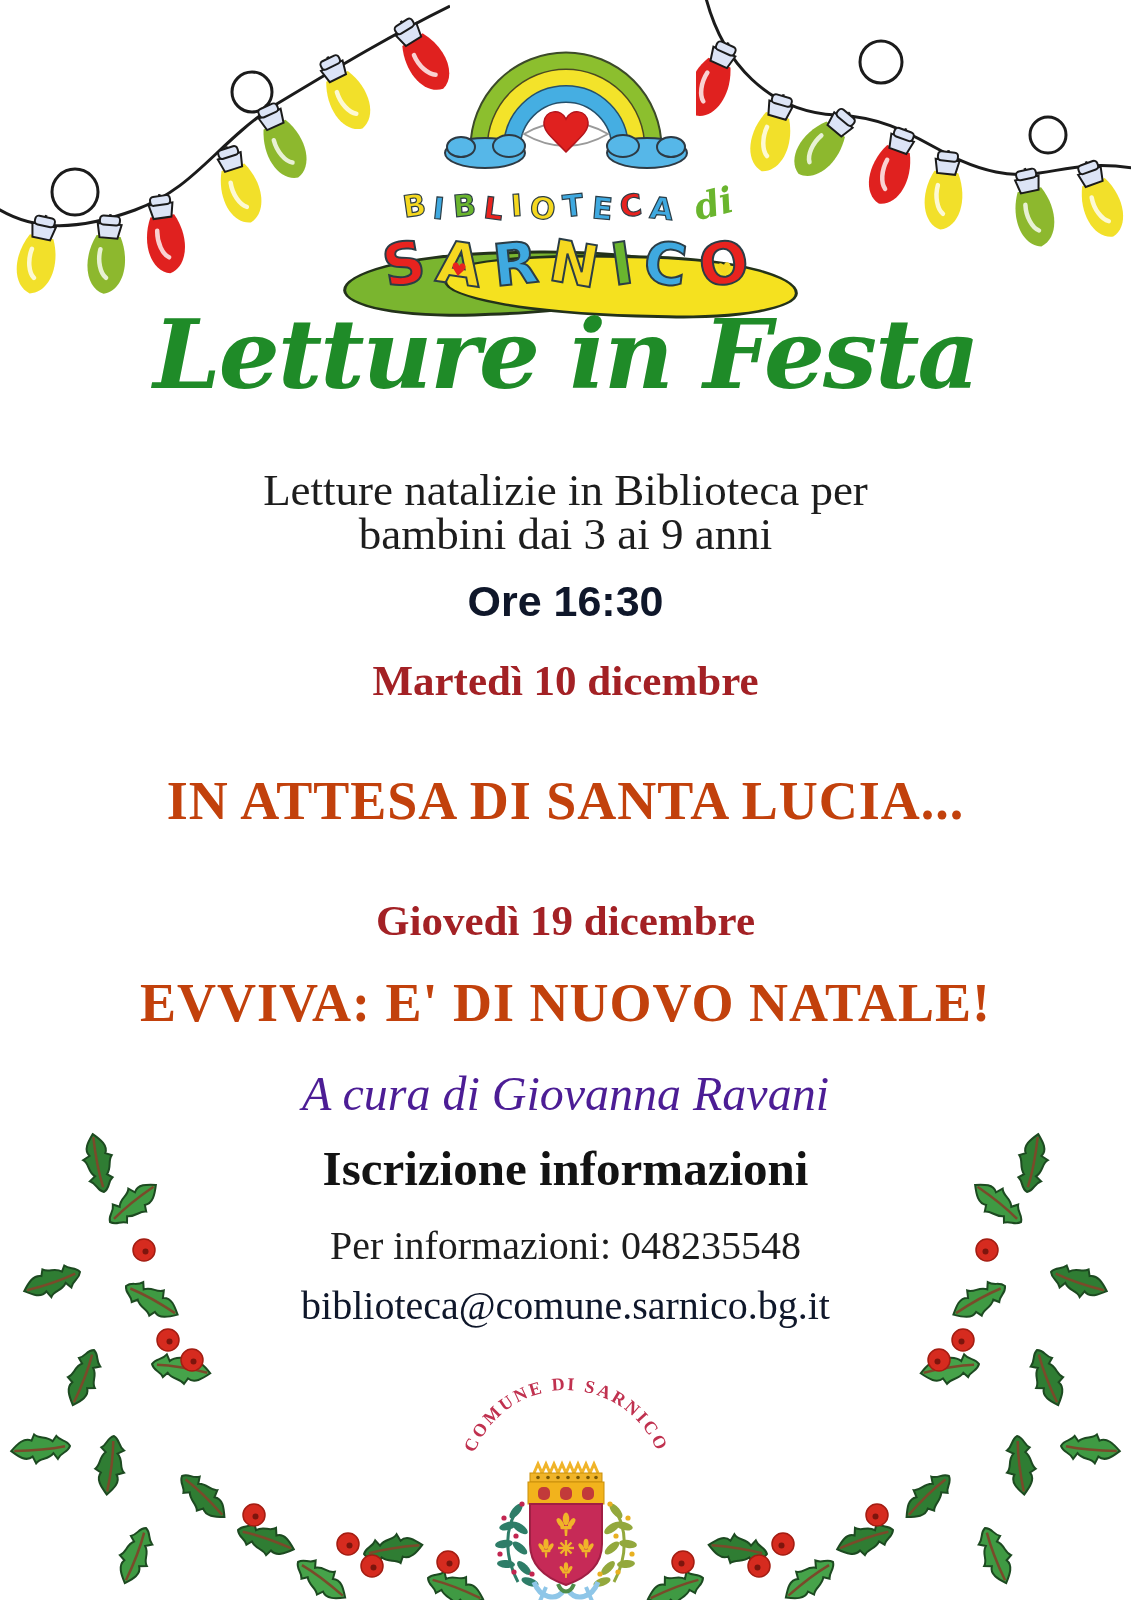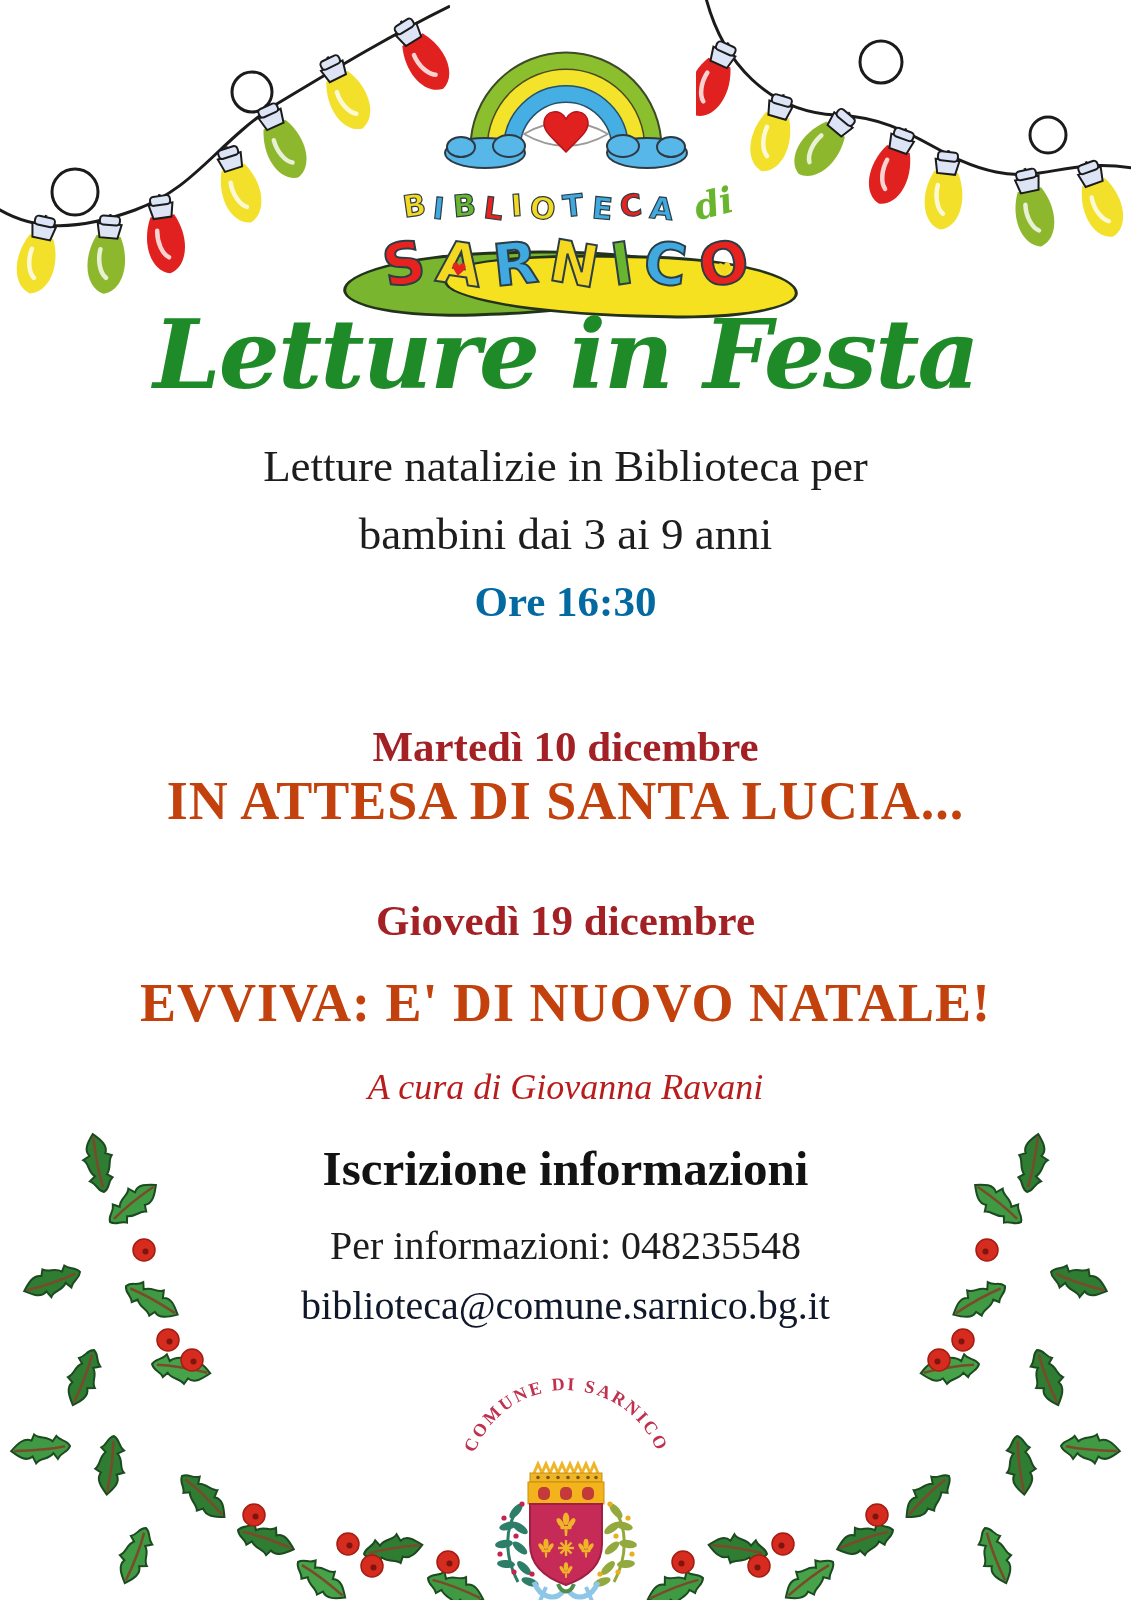--- a/index.html
+++ b/index.html
@@ -25,27 +25,27 @@
   .blob-yellow{right:-44px;top:34px;width:348px;height:56px;background:#f5e11f;
     border-radius:55% 45% 40% 60%/45% 60% 50% 55%;transform:rotate(1.5deg)}
   .sarnico-letters{position:relative;z-index:1;display:flex}
   .heart{position:absolute;left:50%;top:60%;transform:translate(-50%,-50%);
     font-size:17px;-webkit-text-stroke:0;line-height:1}
 
   
   .title{top:298px;font-family:"DejaVu Serif",serif;font-style:italic;font-weight:bold;
     font-size:96px;letter-spacing:-2px;color:#1f8b28}
   .sub{font-size:45px;color:#1d1d1d}
-  .sub1{top:440px}.sub2{top:508px}
-  .ore{top:577px;font-family:Liberation Serif, serif;font-weight:bold;font-size:43px;color:#0369a1}
+  .sub1{top:464px}.sub2{top:508px}
+  .ore{top:577px;font-family:Liberation Sans, sans-serif;font-weight:bold;font-size:43px;color:#0f172a}
   .evdate{font-weight:bold;font-size:43px;color:#a32125}
-  .date1{top:722px}.date2{top:896px}
+  .date1{top:656px}.date2{top:896px}
   .evtitle{font-weight:bold;font-size:54px;color:#c2410c;letter-spacing:1px}
   .ev1{top:770px}.ev2{top:972px}
-  .curator{top:1066px;font-style:italic;font-size:36px;color:#b91c1c}
+  .curator{top:1066px;font-style:italic;font-size:48px;color:#4c1d95}
   .reg{top:1140px;font-weight:bold;font-size:49px;color:#131313}
   .phone{top:1222px;font-size:40px;color:#1d1d1d}
   .email{top:1282px;font-size:40px;color:#0f172a}
 
   
   .lights{position:absolute;top:0}
   .lights-left{left:0}
   .lights-right{left:696px}
   .holly{position:absolute;bottom:0;width:500px;height:500px}
   .holly-left{left:-4px}

